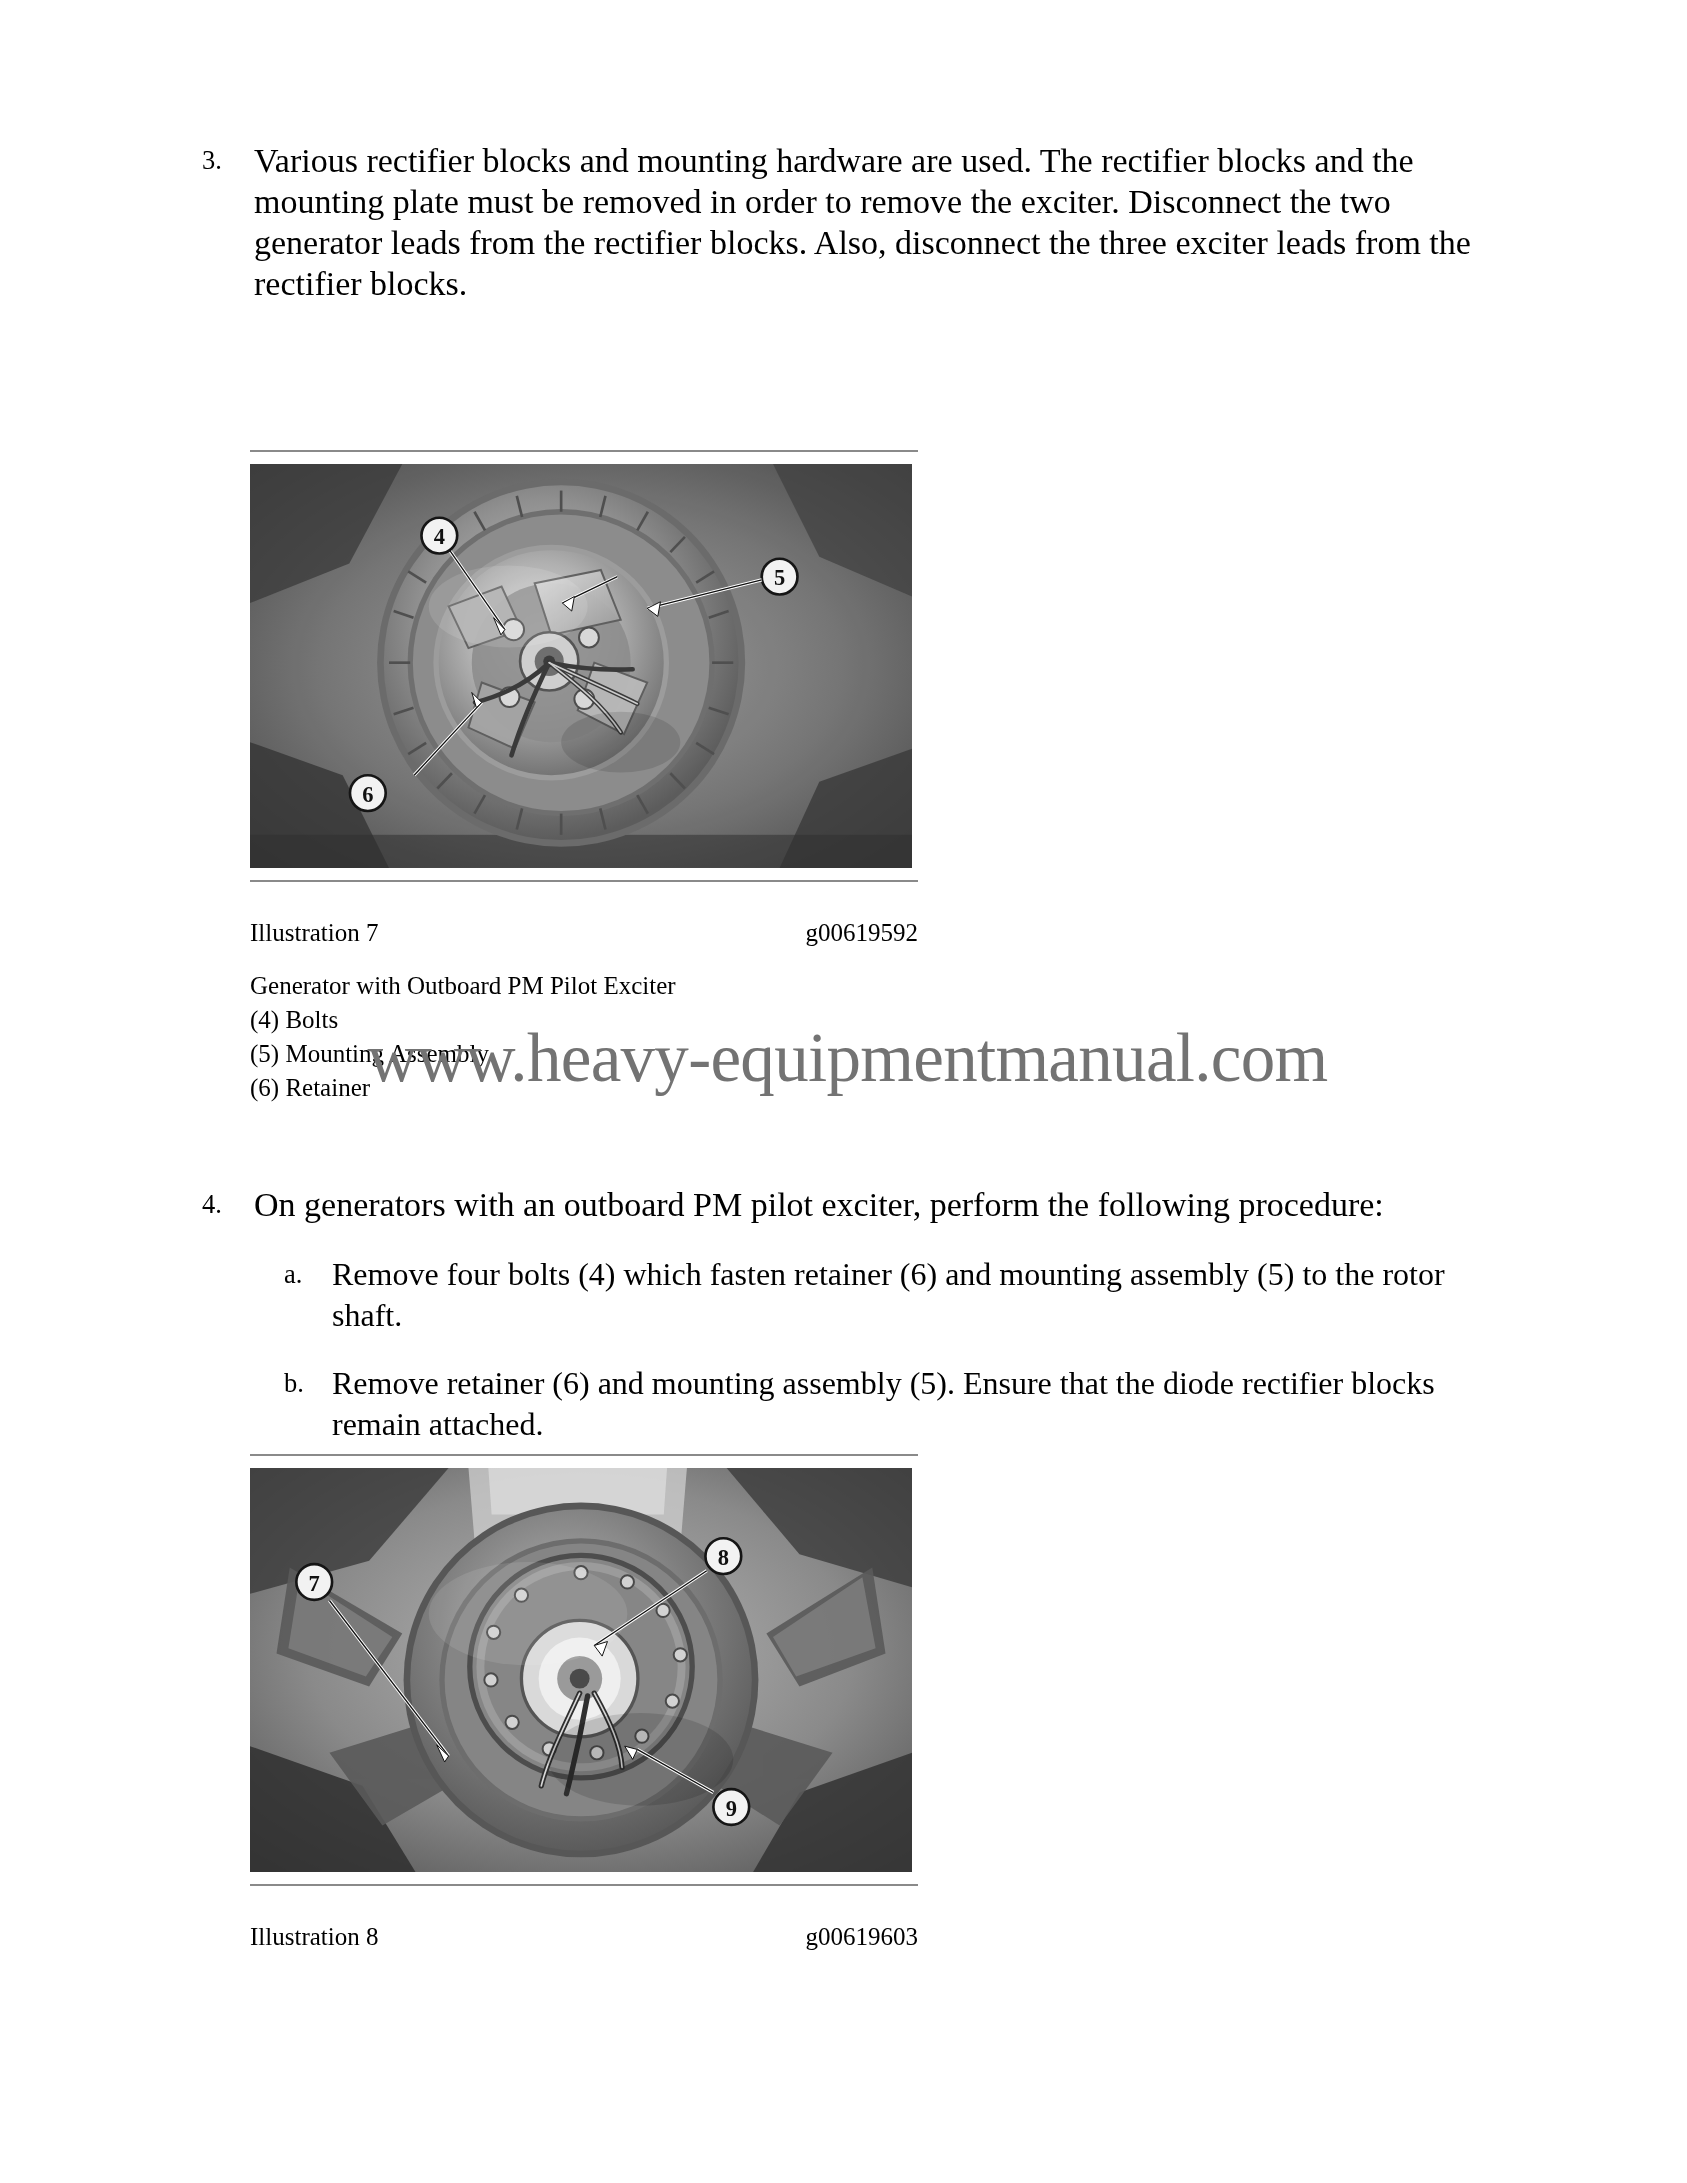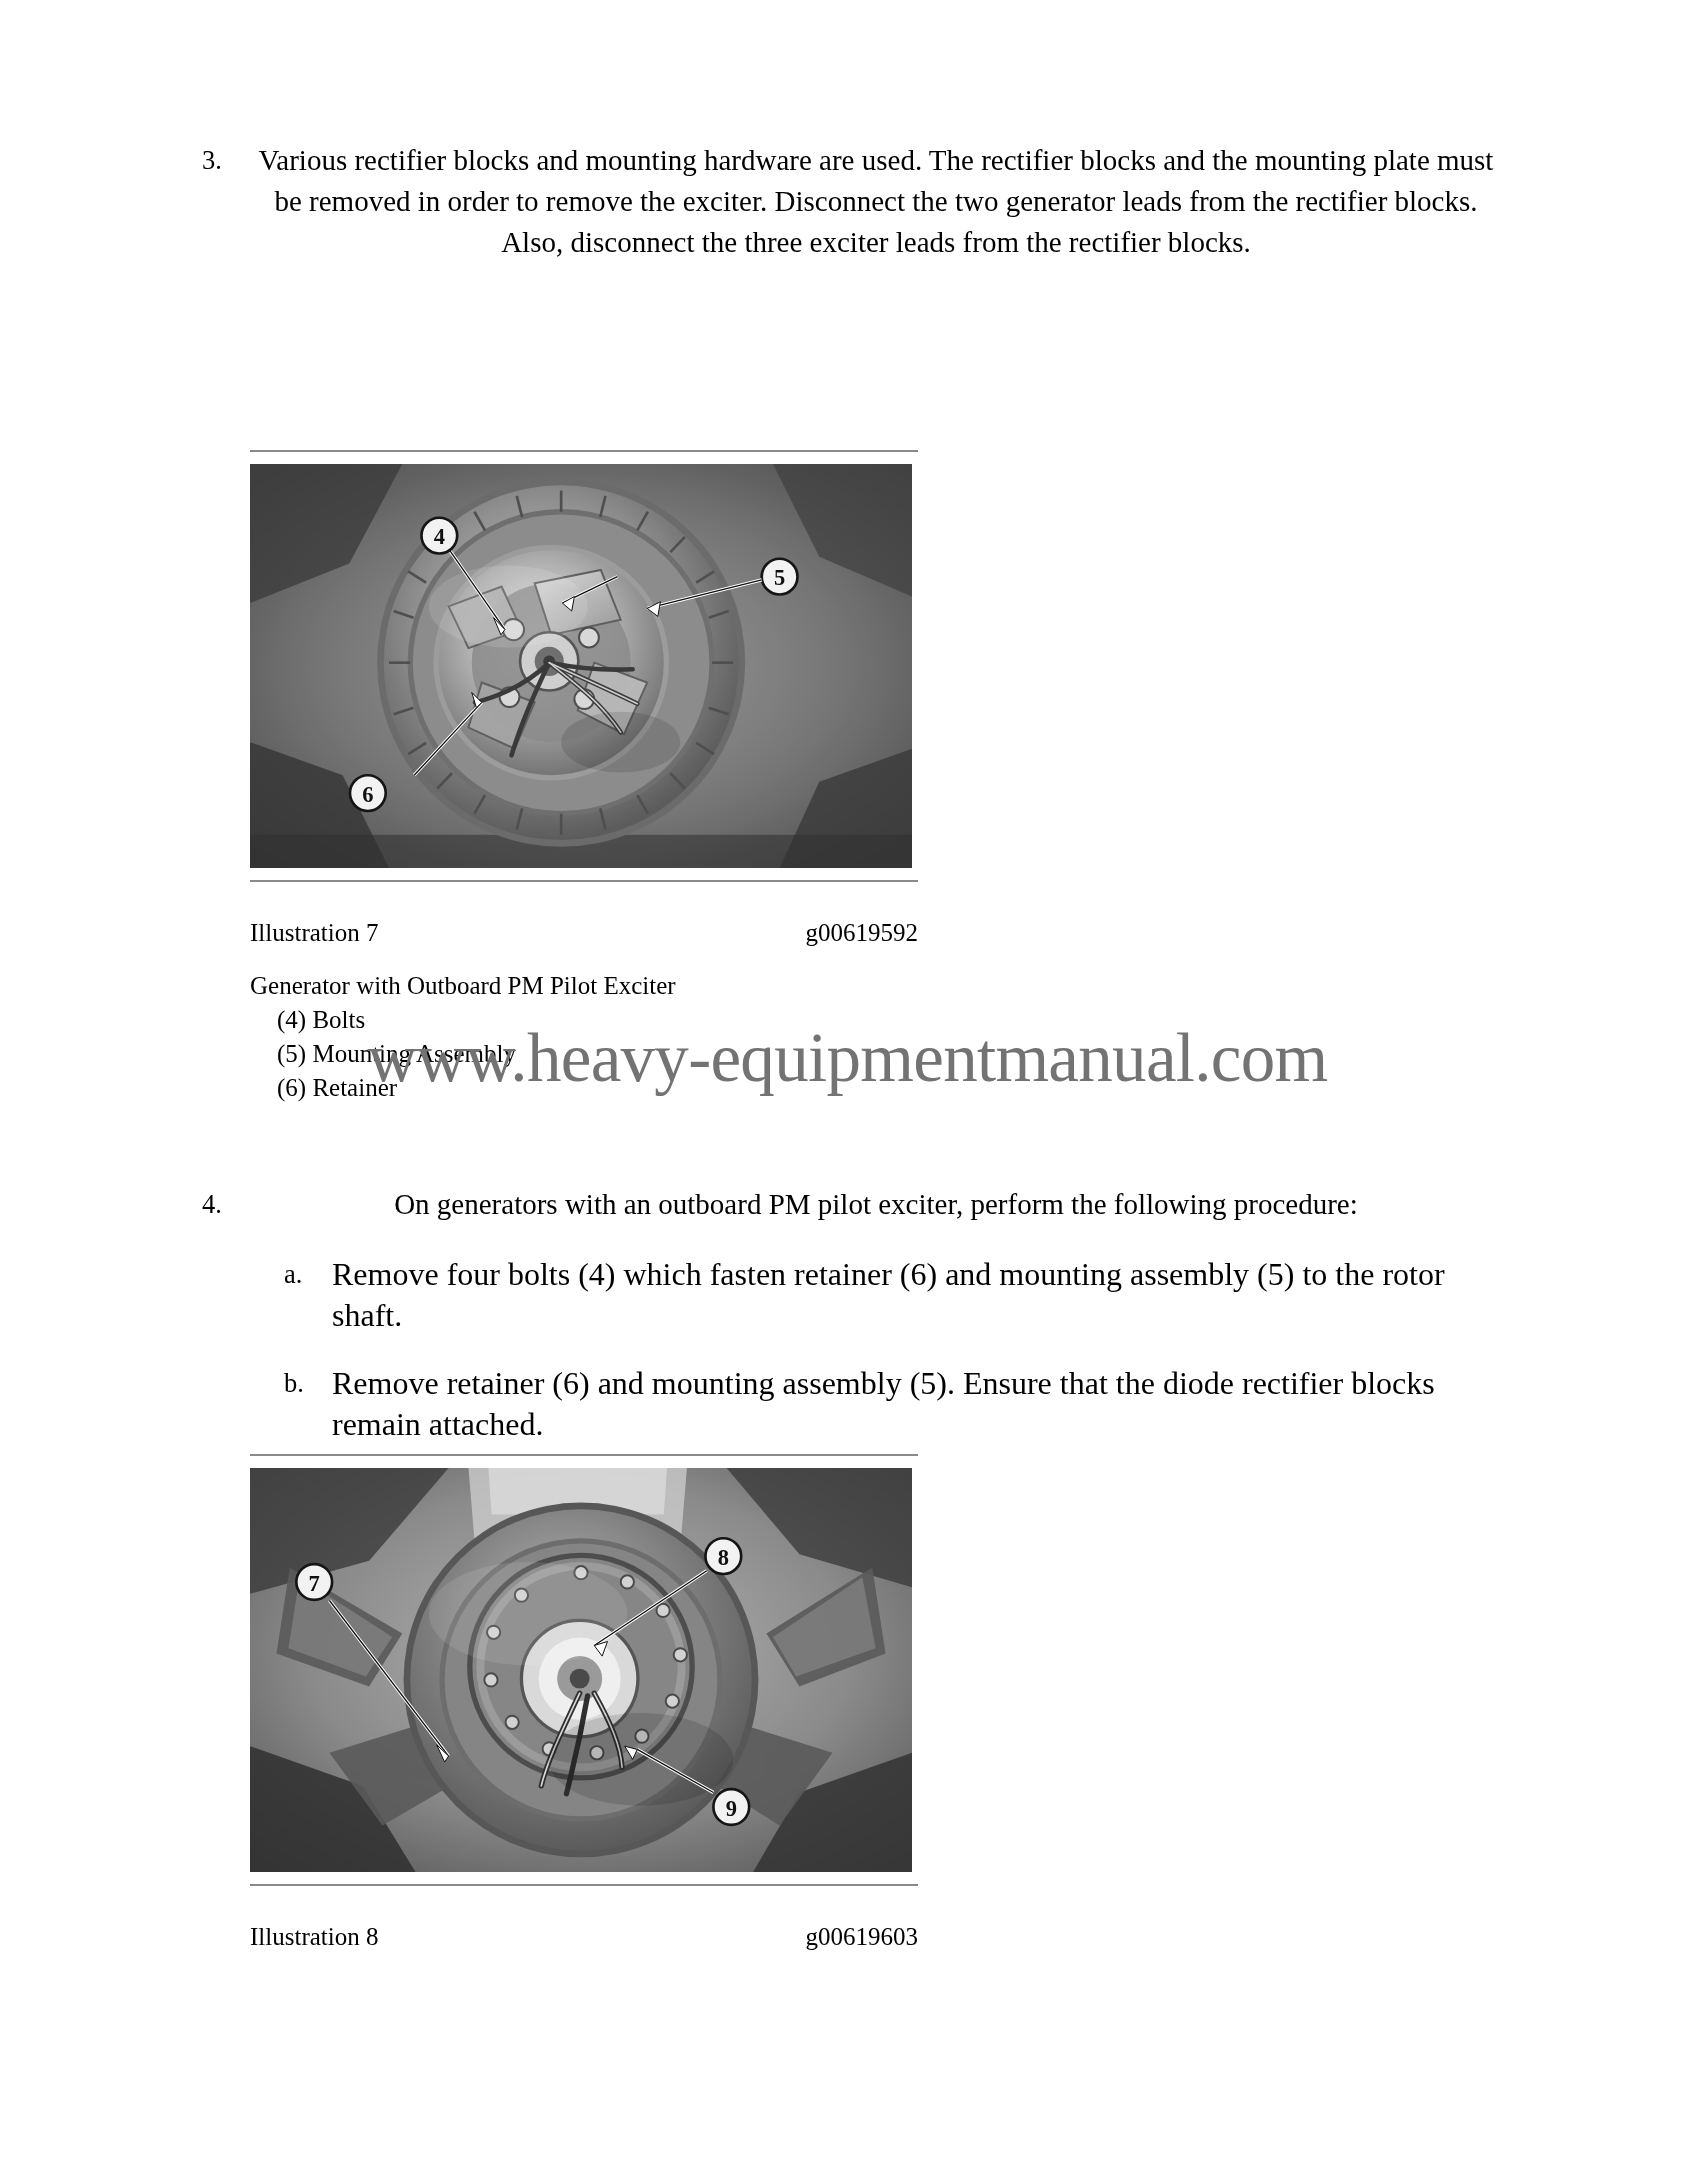--- a/index.html
+++ b/index.html
@@ -30,23 +30,22 @@
     align-items: flex-start;
   }
   .num-label {
     width: 52px;
     flex: 0 0 52px;
     font-size: 26.5px;
     line-height: 41px;
     text-align: left;
   }
   .num-body {
-    font-size: 29px;
+    font-size: 34px;
     line-height: 41px;
-    text-align: center;
   }
   .para {
     font-size: 26.5px;
     line-height: 41px;
   }
 
   
   #item3 {
     left: 202px;
     top: 140px;
@@ -121,21 +120,20 @@
     line-height: 34px;
     gap: 12px;
   }
   .fig-sub {
     font-size: 25px;
     line-height: 34px;
   }
   .fig-legend {
     font-size: 25px;
     line-height: 34px;
-    margin-left: 27px;
   }
 
   
   #figure7 {
     left: 250px;
     top: 450px;
     width: 668px;
   }
   #figure7 .fig-imgwrap { margin-top: 12px; }
   #figure7 .photo {

